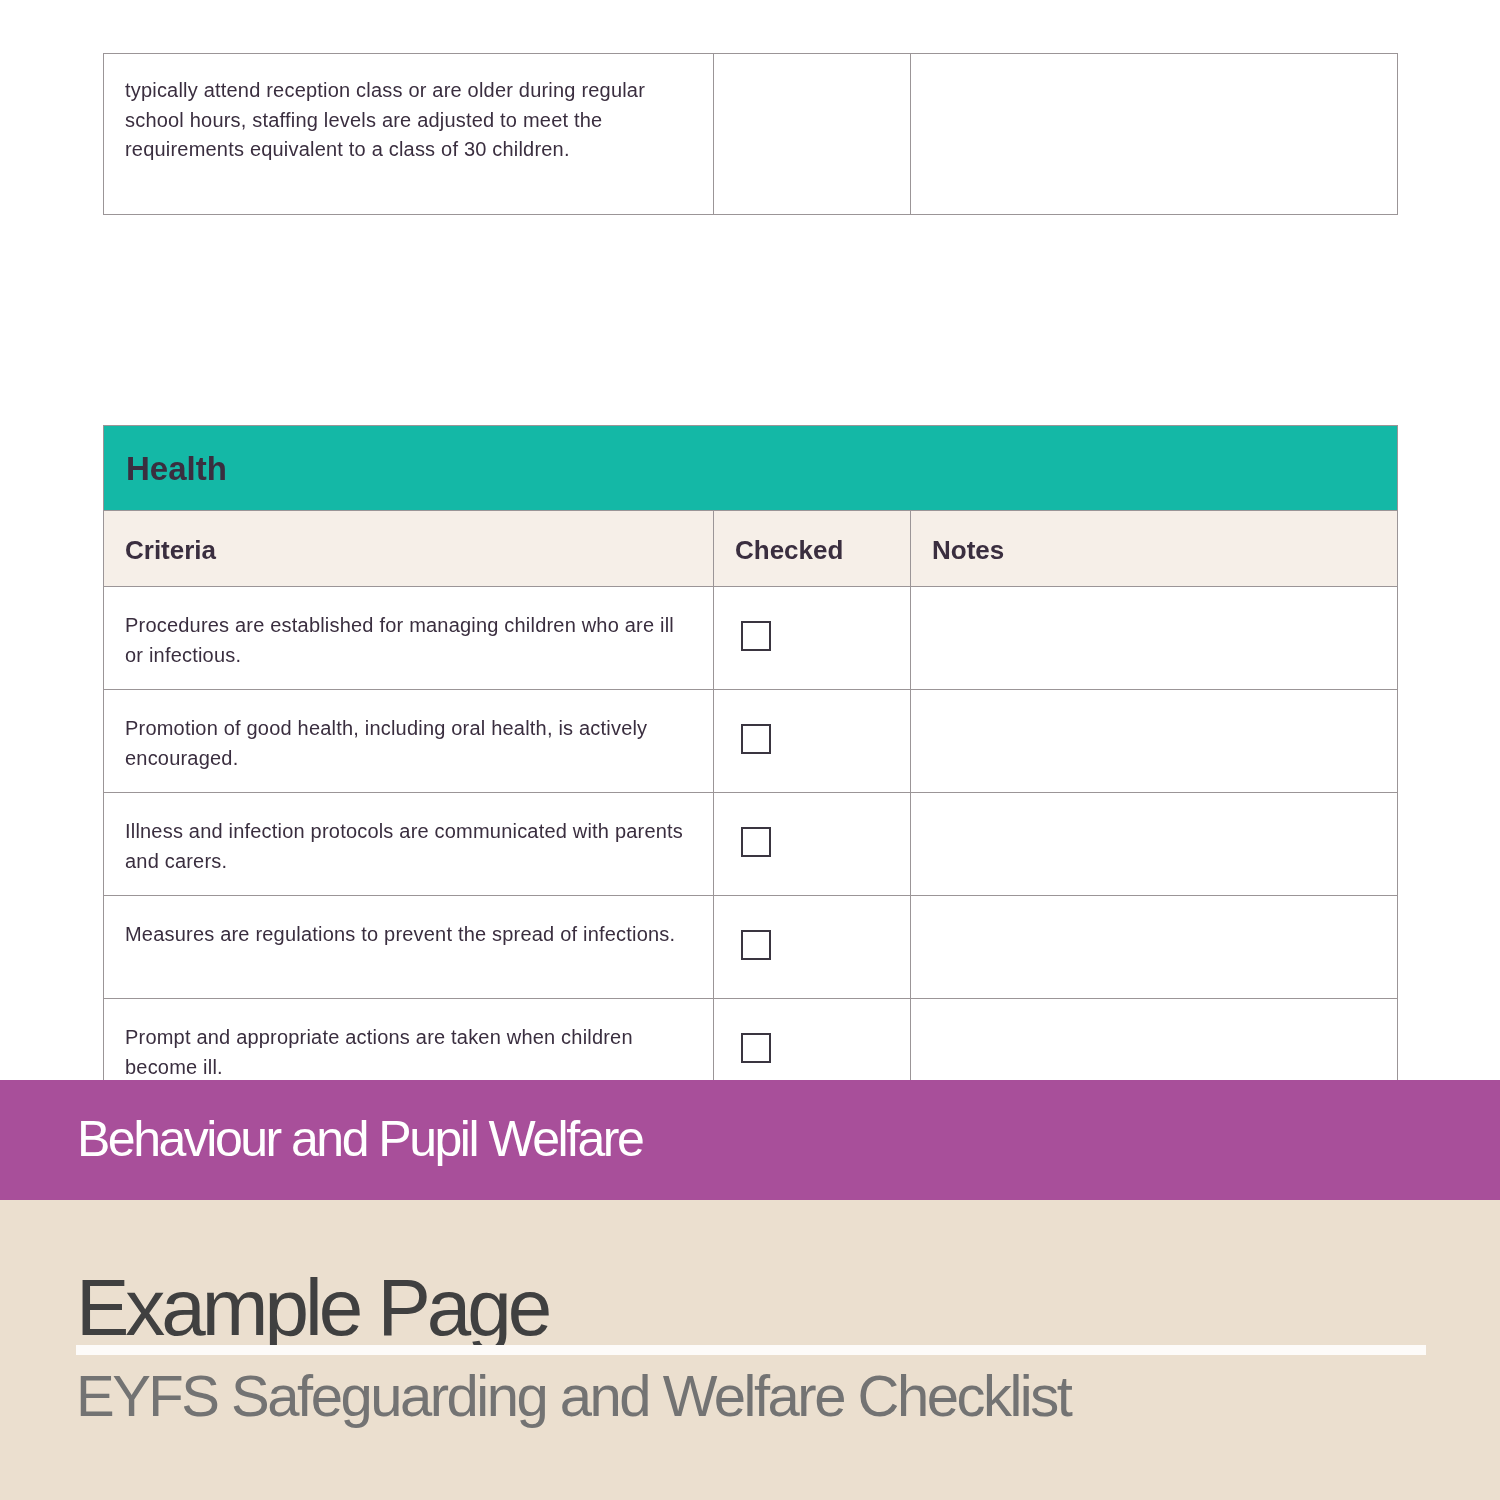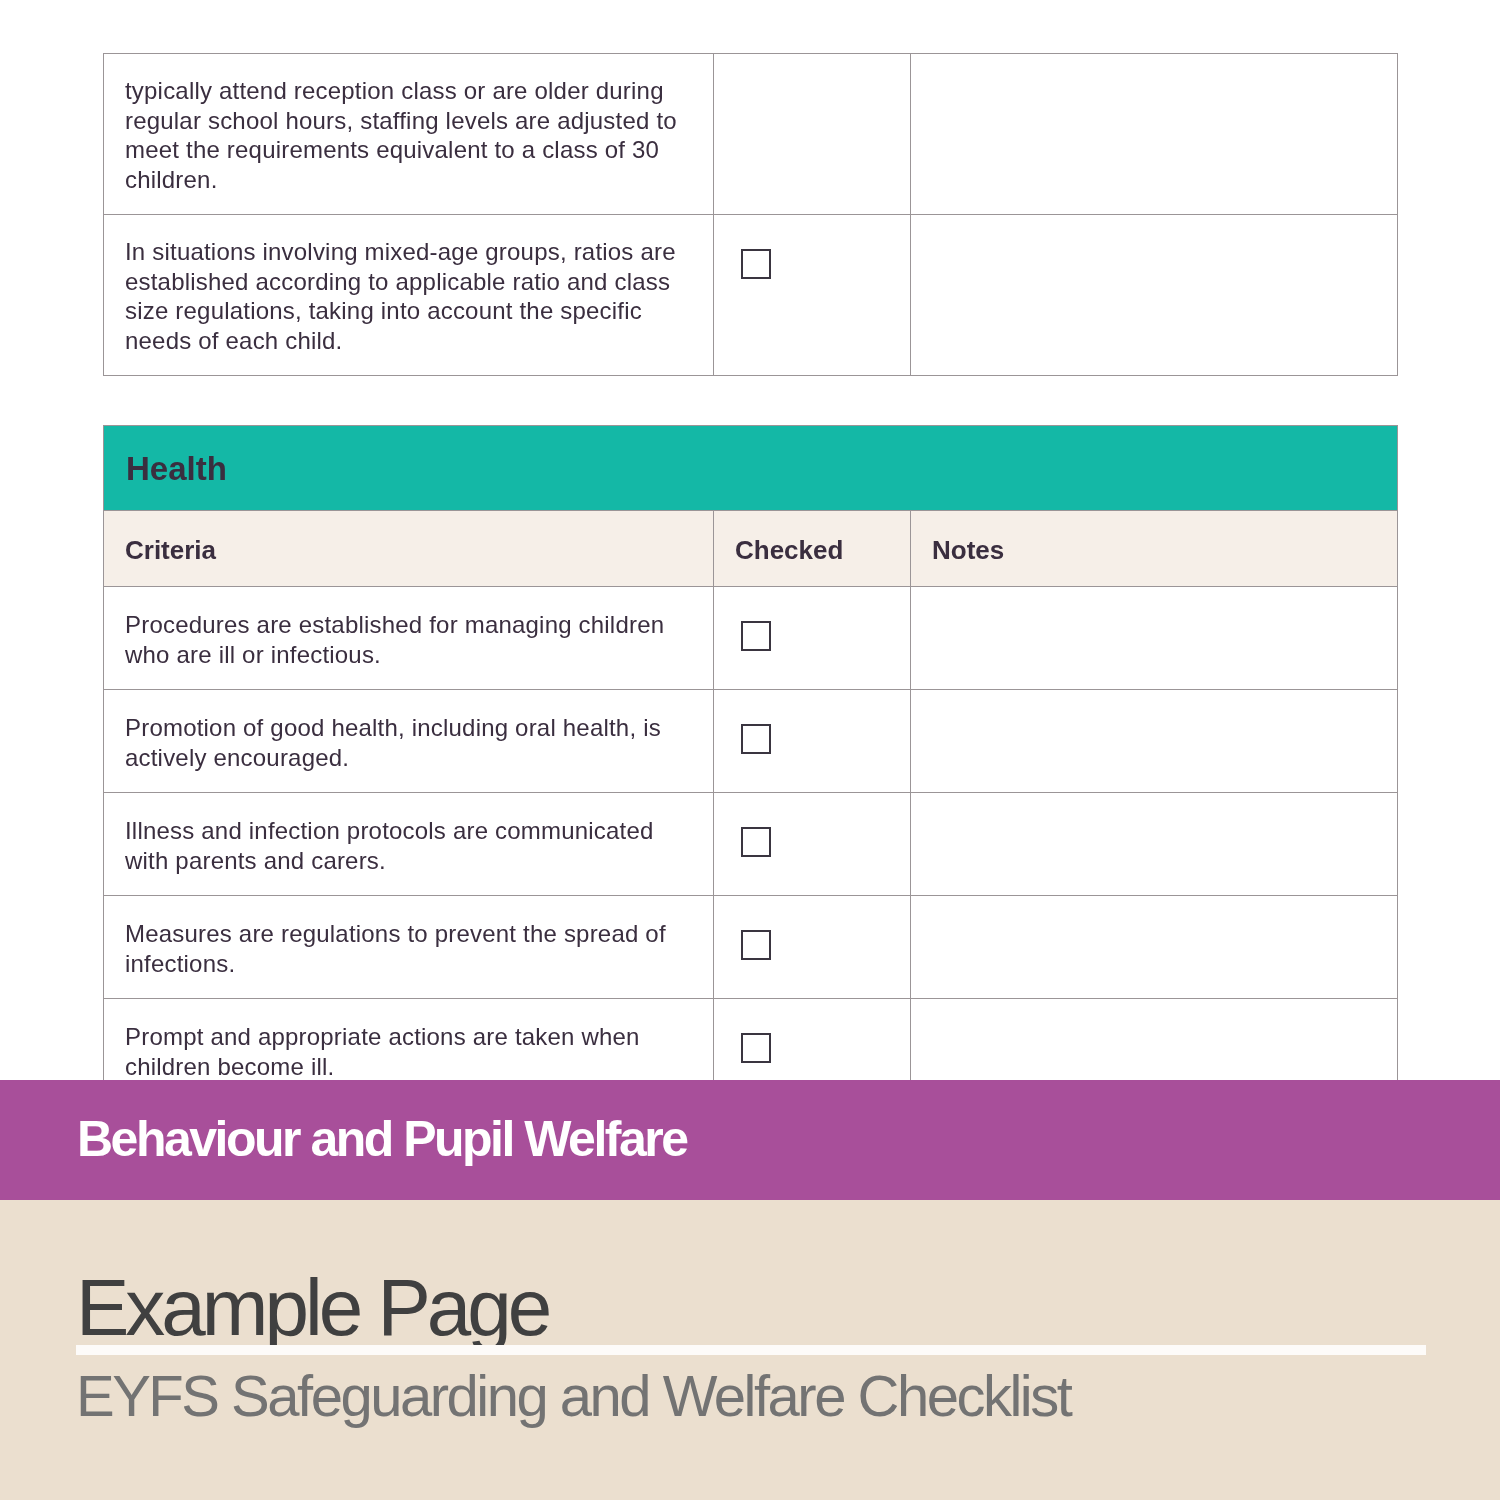--- a/index.html
+++ b/index.html
@@ -2,65 +2,56 @@
 <html><head>
 <meta charset="utf-8">
 <style>
   html, body { margin:0; padding:0; }
   body { width:1500px; height:1500px; position:relative; background:#ffffff; overflow:hidden; font-family:"Liberation Sans", sans-serif; color:#3a2e3f; }
   table { border-collapse:collapse; position:absolute; left:103px; width:1294px; table-layout:fixed; }
   td, th { border:1.5px solid #9b9597; vertical-align:top; padding:0; }
   .c1 { width:610px; }
   .c2 { width:197px; }
   .c3 { width:487px; }
-  .crit { font-size:24px; line-height:29.5px; padding:22px 20px 0 21px; letter-spacing:0.2px; }
+  .crit { font-size:20px; line-height:29.5px; padding:22px 20px 0 21px; letter-spacing:0.2px; }
   .box { width:30px; height:30px; border:2px solid #3a3540; margin:34px 0 0 27px; box-sizing:border-box; background:#fff; }
   #t1 { top:53px; }
   #t1 tr.r1 td { height:160px; }
   #t1 tr.r2 td { height:160px; }
   #t1 tr.r2 .box { margin-top:34px; }
   #t2 { top:425px; }
   .sect { background:#14b8a6; height:84px; }
   .sect-title { font-size:33px; font-weight:bold; padding:24px 0 0 22px; }
   .hdr td { background:#f6efe8; height:75px; }
   .hdr-label { font-size:26px; font-weight:bold; padding:24px 0 0 21px; }
   #t2 tr.row td { height:102px; }
   #t2 tr.row .crit { padding-top:23px; line-height:30px; }
   #t2 tr.row .box { margin-top:34px; }
   .banner { position:absolute; left:0; top:1080px; width:1500px; height:120px; background:#a84f9a; }
-  .banner-title { position:absolute; left:77px; top:30px; color:#ffffff; font-size:50px; font-weight:bold; letter-spacing:-2.5px; }
+  .banner-title { position:absolute; left:77px; top:30px; color:#ffffff; font-size:50px; font-weight:normal; letter-spacing:-2.5px; }
   .footer { position:absolute; left:0; top:1200px; width:1500px; height:300px; background:#ebdfcf; }
   .footer-title { position:absolute; left:76px; top:62px; font-size:80px; font-weight:normal; letter-spacing:-4px; color:#404040; }
   .footer-rule { position:absolute; left:76px; top:145px; width:1350px; height:10px; background:#fdfbf9; }
   .footer-sub { position:absolute; left:76px; top:162px; font-size:58px; letter-spacing:-2.5px; color:#737373; }
 </style>
 </head>
 <body>
 
 <table id="t1">
   <colgroup>
       <col class="c1">
       <col class="c2">
       <col class="c3">
     </colgroup>
   <tbody>
       <tr class="r1">
     <td>
           <div class="crit">typically attend reception class or are older during regular school hours, staffing levels are adjusted to meet the requirements equivalent to a class of 30 children.</div>
         </td>
     <td></td>
-    <td></td>
-  </tr>
-  <tr class="r2">
-    <td>
-          <div class="crit">In situations involving mixed-age groups, ratios are established according to applicable ratio and class size regulations, taking into account the specific needs of each child.</div>
-        </td>
-    <td>
-          <div class="box"></div>
-        </td>
     <td></td>
   </tr>
 </tbody>
   </table>
 
 <table id="t2">
   <colgroup>
       <col class="c1">
       <col class="c2">
       <col class="c3">

